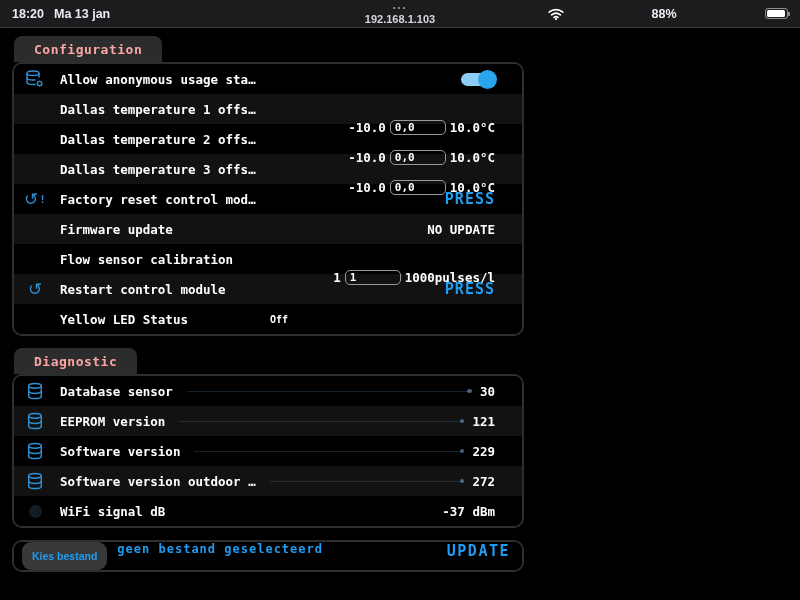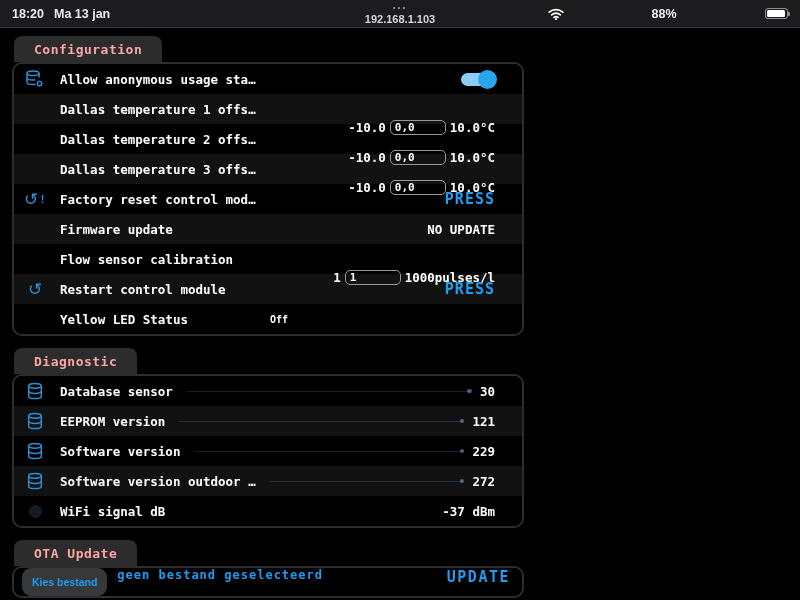--- a/index.html
+++ b/index.html
@@ -248,21 +248,20 @@
           <span class="icon-slot">
             <span class="dimdot"></span>
           </span>
           <span class="label">WiFi signal dB</span>
           <span class="val">-37 dBm</span>
         </div>
       </div>
   </div>
 
   <div class="panel">
-    <div class="tab">OTA Update</div>
     <div class="pbody">
       <div class="ota-row">
         <button class="pill">Kies bestand</button>
         <span class="filetxt">geen bestand geselecteerd</span>
         <span class="updbtn">UPDATE</span>
       </div>
     </div>
   </div>
 
 </div>

